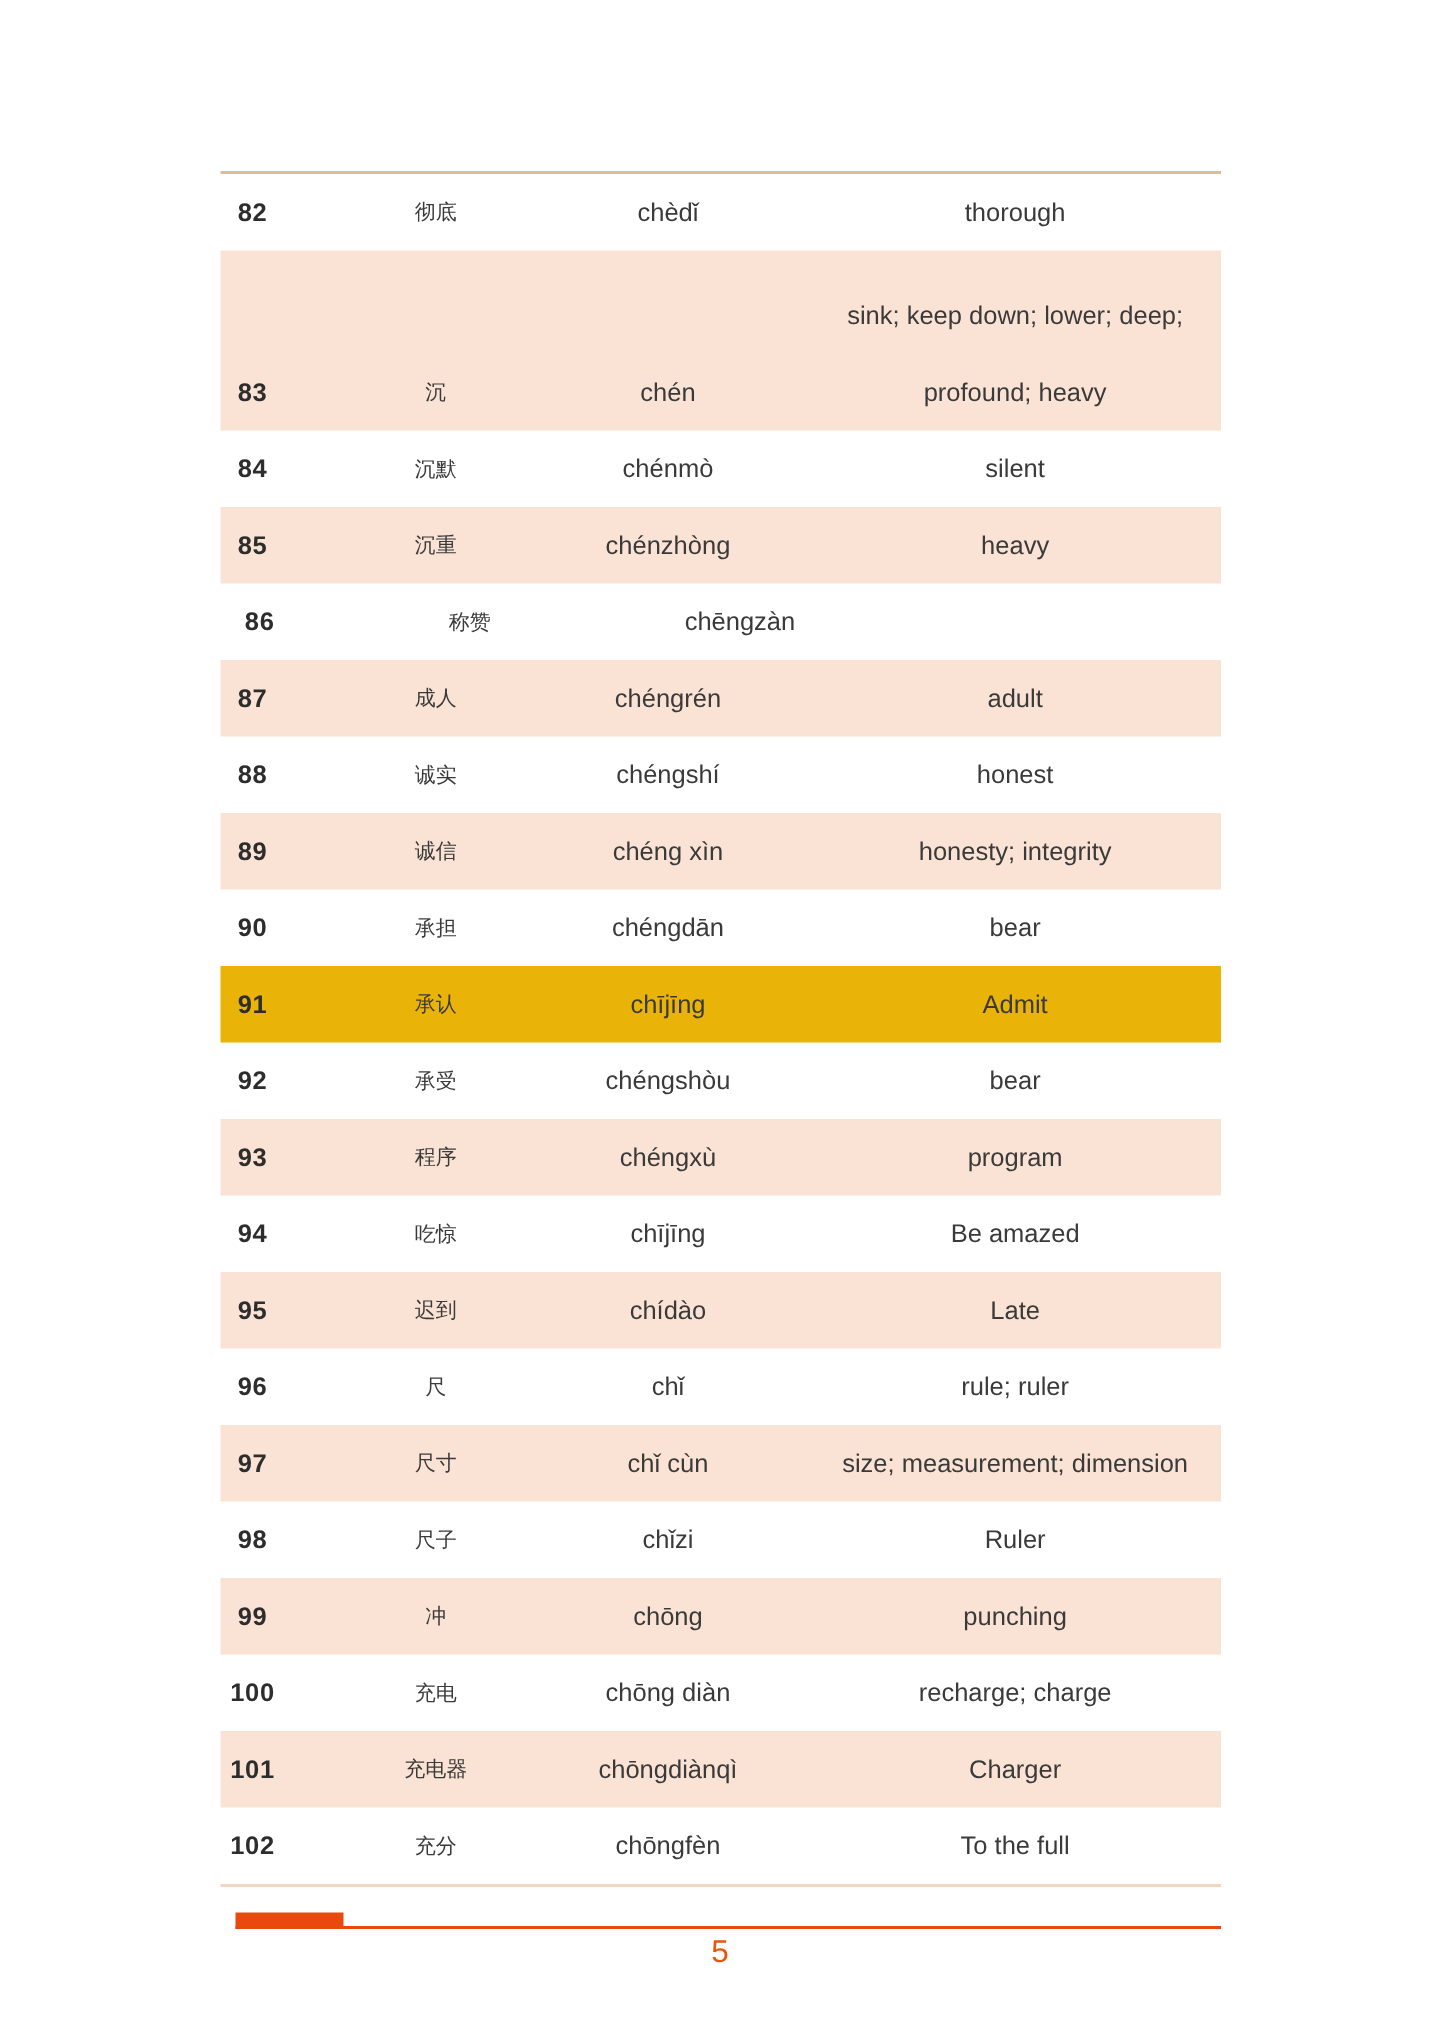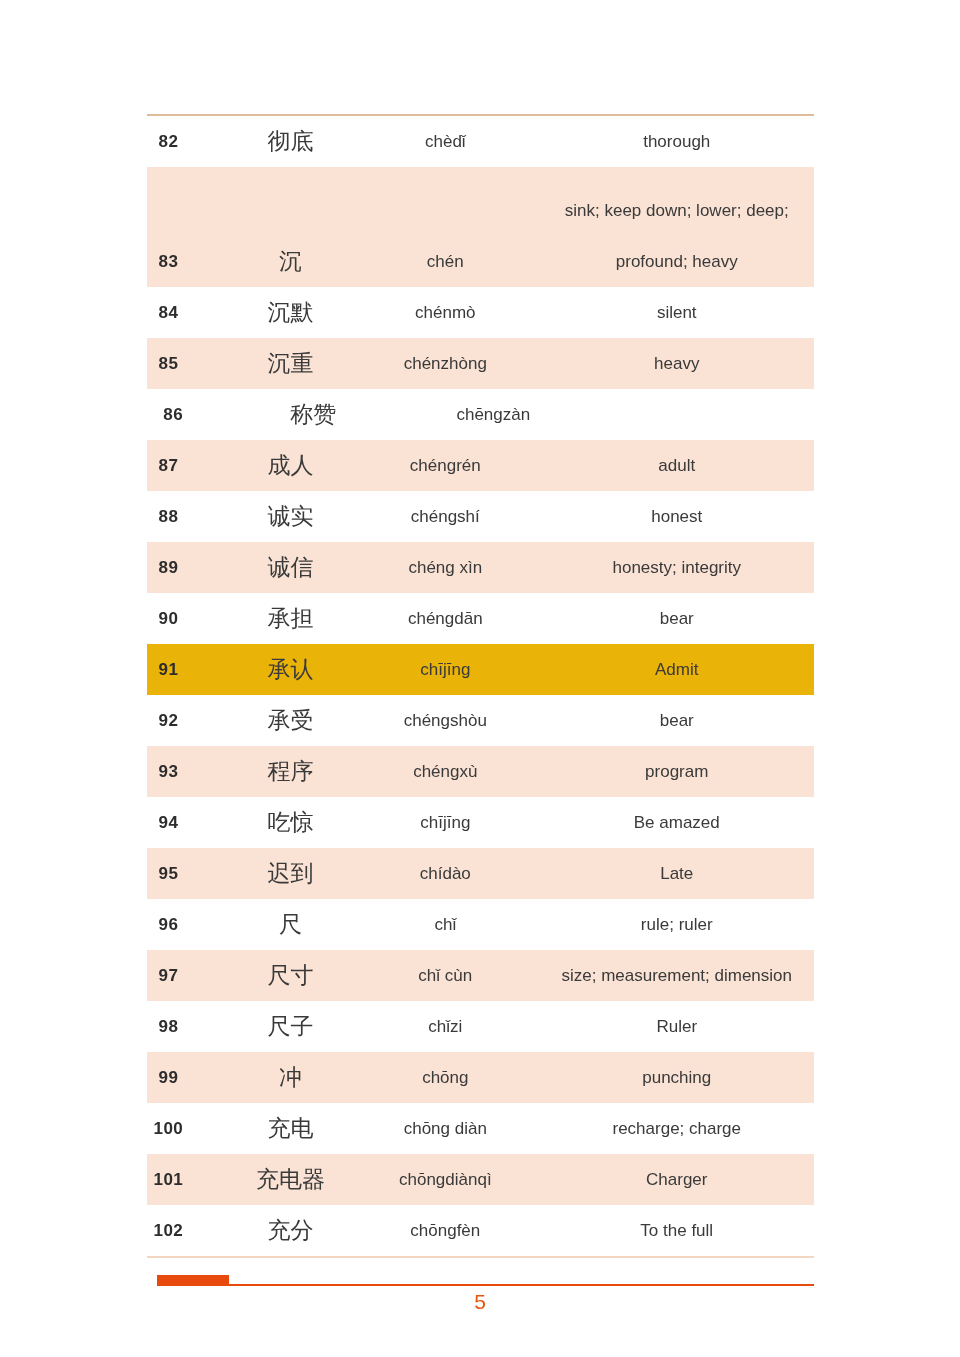--- a/index.html
+++ b/index.html
@@ -49,21 +49,21 @@
     font-size: 17px;
   }
   .cell.num {
     width: 8%;
     font-weight: bold;
     color: #2d2d2d;
     letter-spacing: 0.5px;
   }
   .cell.hanzi {
     width: 22%;
-    font-size: 23px;
+    font-size: 14px;
   }
   .cell.pinyin {
     width: 20%;
   }
   .cell.english {
     width: 50%;
   }
   .eng-line {
     line-height: 51px;
   }

